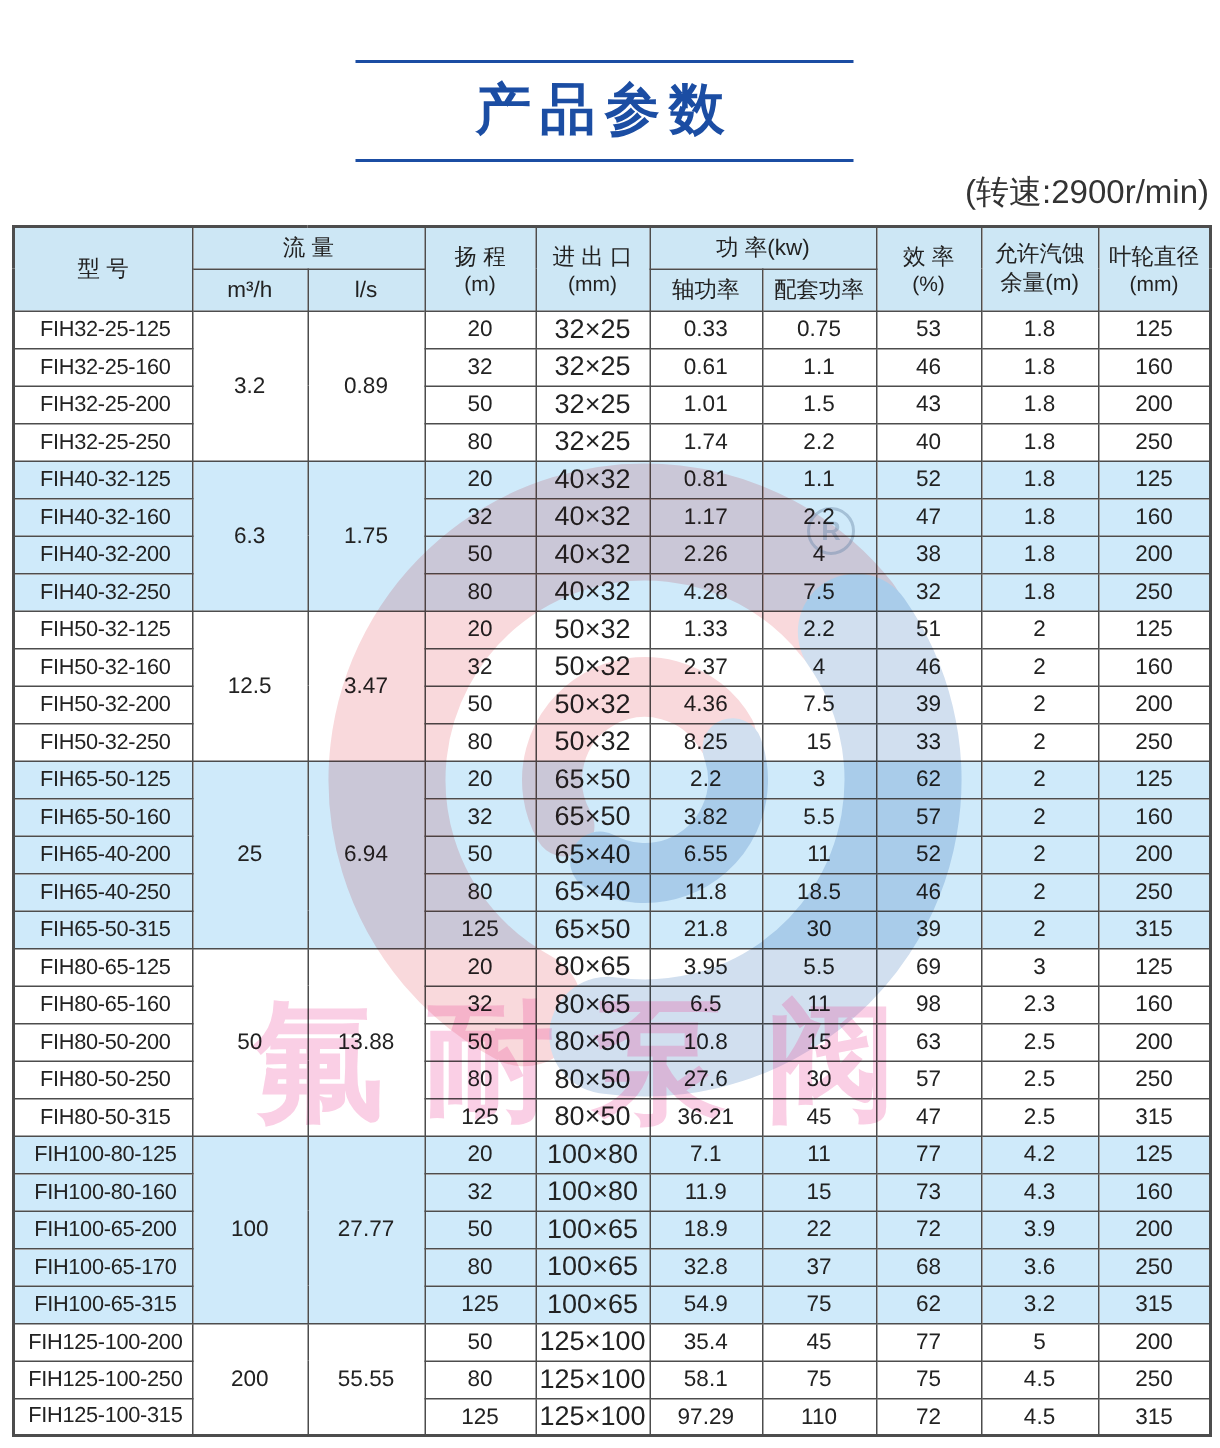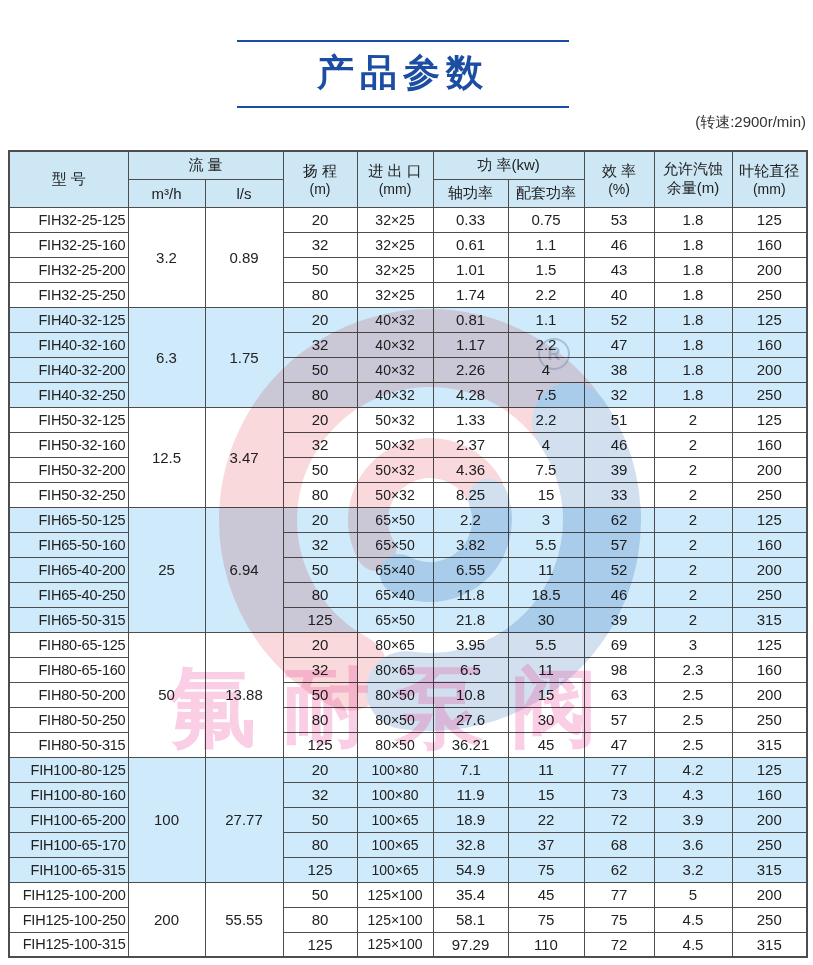--- a/index.html
+++ b/index.html
@@ -34,21 +34,21 @@
     text-align:center;
   }
   .subtitle-text{
     color:var(--subtitle);
     font-size:15px;font-weight:bold;
     letter-spacing:1px;
     padding-top:7px;
   }
   .speed-note{
     position:absolute;right:7px;top:113px;
-    font-size:15px;color:#333;
+    font-size:22px;color:#333;
   }
   
   .param-table{
     position:absolute;left:8px;top:150px;width:798px;
     border-collapse:collapse;table-layout:fixed;
     border:2px solid var(--border);
     font-size:15px;
   }
   .param-table th,.param-table td{
     border:1px solid var(--border);
@@ -58,24 +58,24 @@
     padding:0 2px;
     overflow:hidden;white-space:nowrap;
   }
   .param-table thead th{
     background:var(--header-bg);
     height:28px;
     font-size:15px;
   }
   .param-table thead .unit-line{font-size:14px;}
   .param-table td.model{
-    text-align:right;padding-left:5px;font-size:14.5px;
+    text-align:center;padding-left:5px;font-size:14.5px;
     letter-spacing:-0.2px;
   }
-  .param-table td.io{font-size:14px;}
+  .param-table td.io{font-size:18px;}
   .param-table tr.shaded td{background:var(--row-blue);}
   
   .watermark-layer{
     position:absolute;left:0;top:0;width:813px;height:965px;
     pointer-events:none;
     mix-blend-mode:multiply;
   }
   .wm-logo{position:absolute;left:175px;top:265px;opacity:0.22;}
   .wm-registered{
     position:absolute;left:538px;top:338px;width:32px;height:32px;

